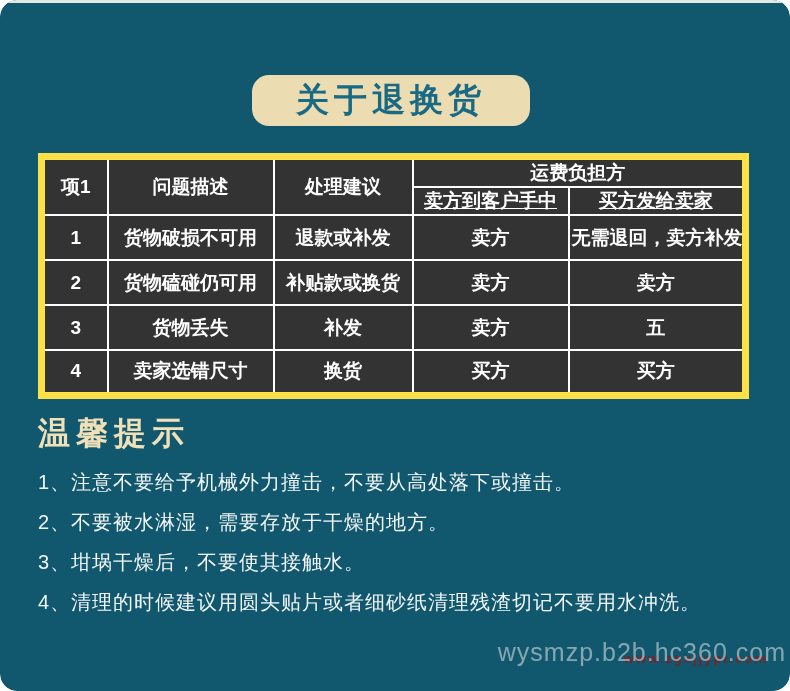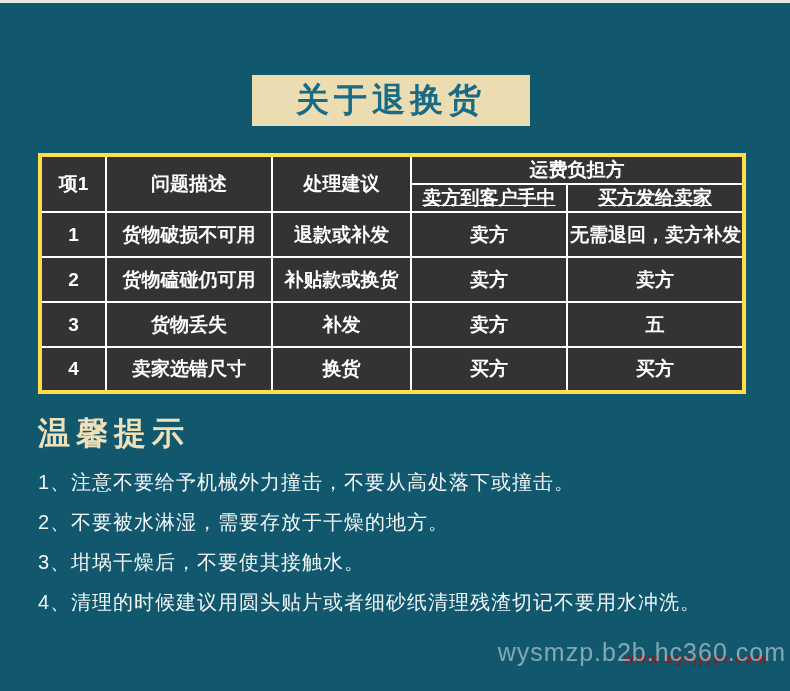--- a/index.html
+++ b/index.html
@@ -1,15 +1,15 @@
 <!DOCTYPE html>
 <html><head>
 <meta charset="utf-8">
 <style>
-  * { margin: 0; padding: 0; box-sizing: border-box; }
+  * { margin: 0; padding: 0; box-sizing: border-box; border-radius: 17px; }
   html, body { width: 790px; height: 691px; }
   body {
     font-family: "Liberation Sans", "DejaVu Sans", sans-serif;
     overflow: hidden;
   }
   .canvas {
     position: relative;
     width: 790px;
     height: 691px;
     background: #11586F;
@@ -46,21 +46,21 @@
     position: absolute;
     left: 38px;
     top: 153px;
     width: 708px;
   }
   table.returns {
     width: 100%;
     table-layout: fixed;
     border-collapse: collapse;
     background: #333333;
-    border: 4px solid #fde047;
+    border: 7px solid #fde047;
   }
   table.returns td, table.returns th {
     border: 2px solid #FFFFFF;
     color: #FFFFFF;
     text-align: center;
     vertical-align: middle;
     font-weight: bold;
     font-size: 19px;
     padding: 0 2px;
     overflow: hidden;

